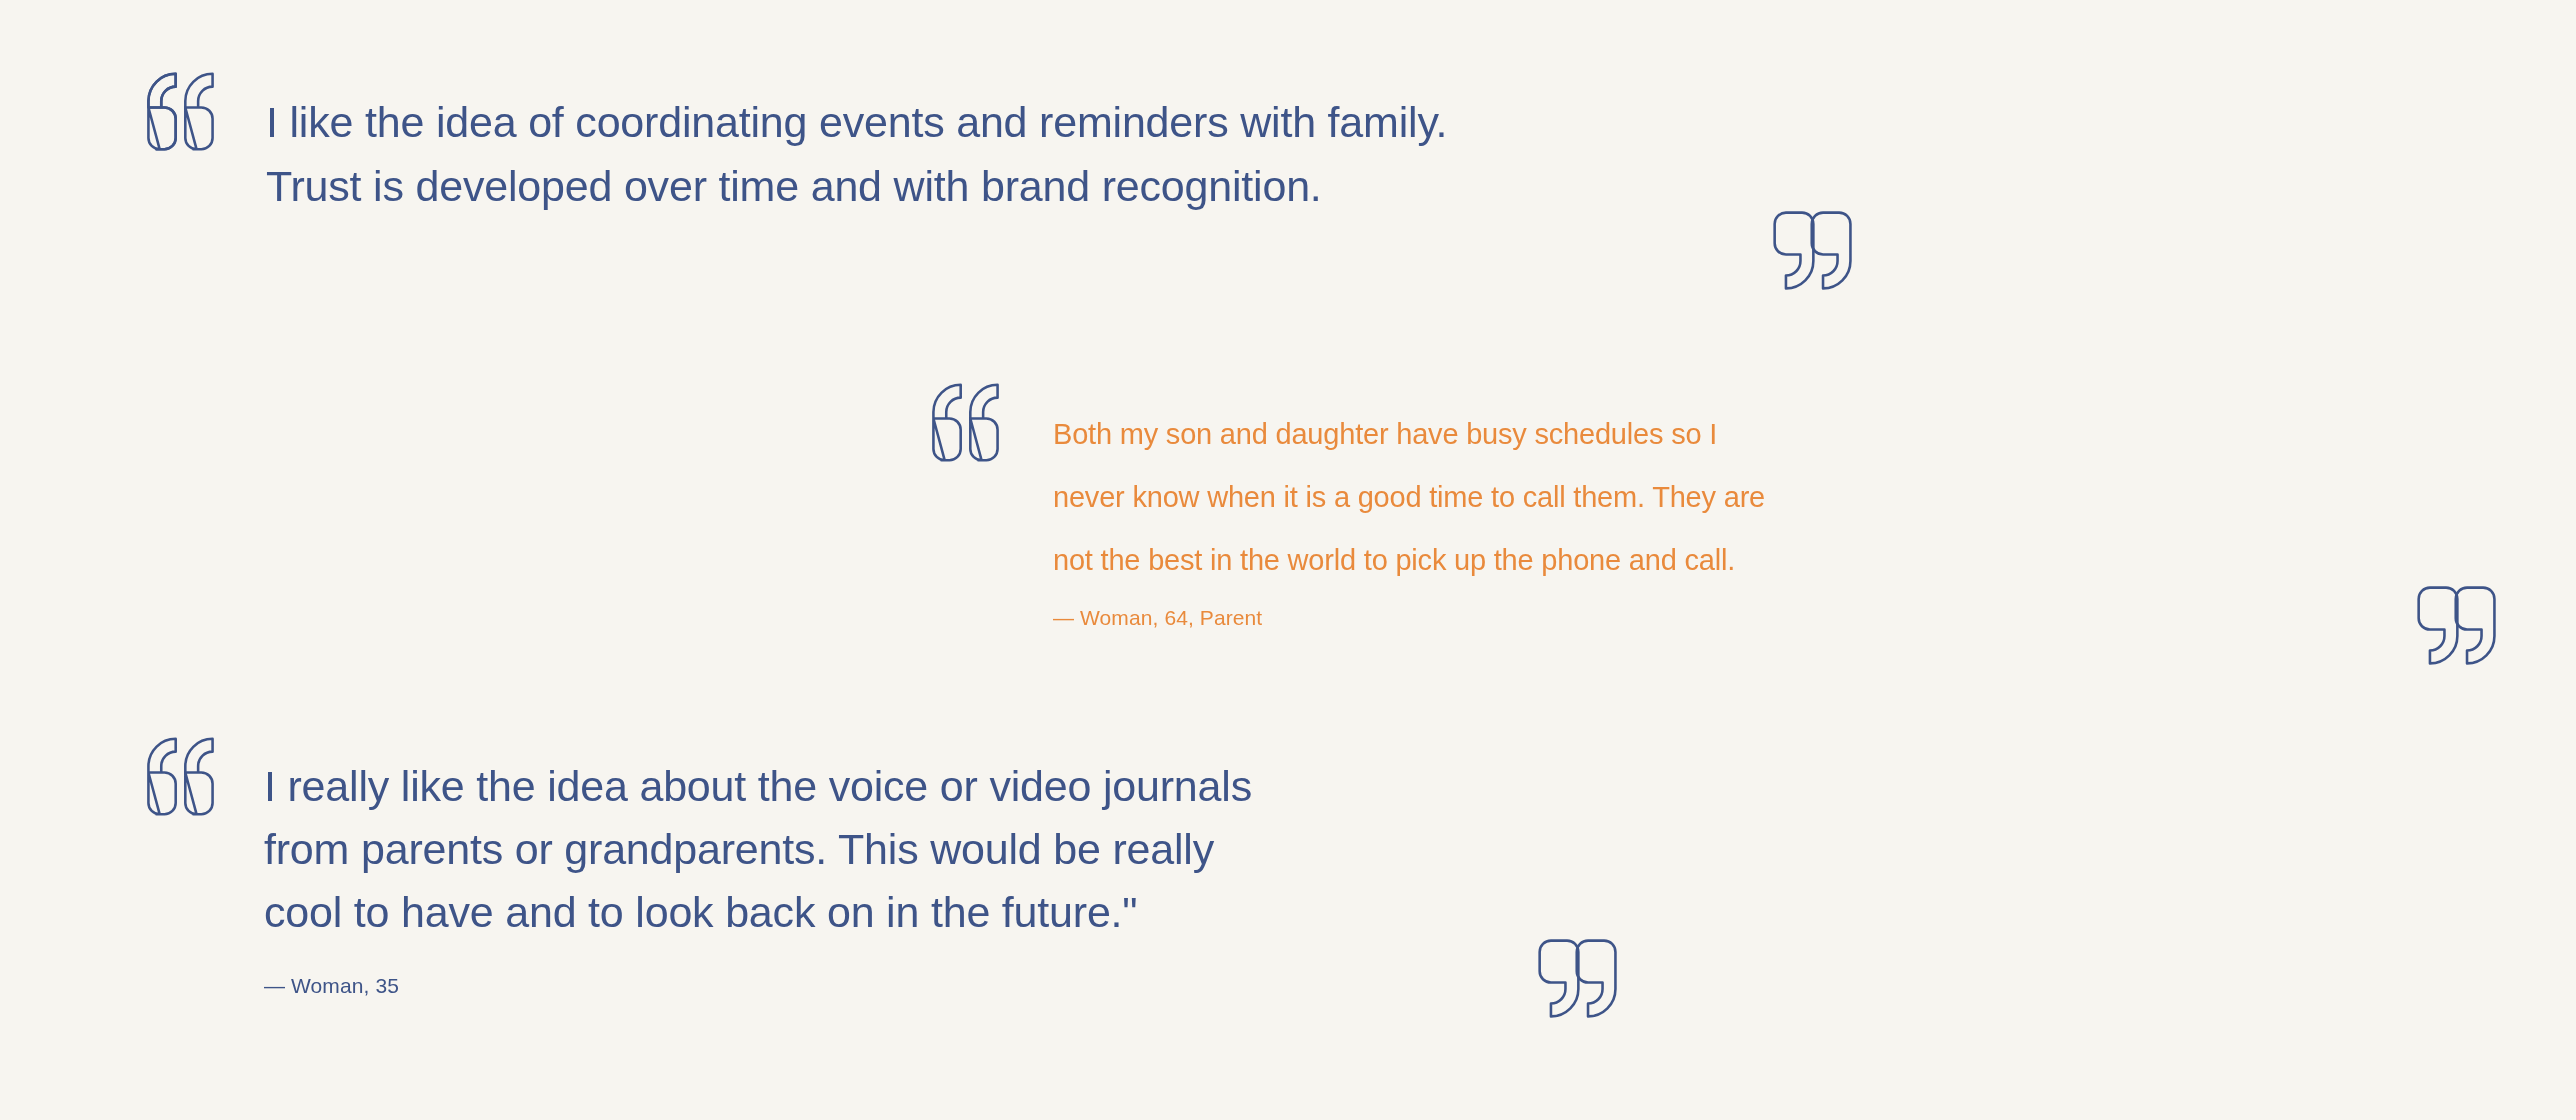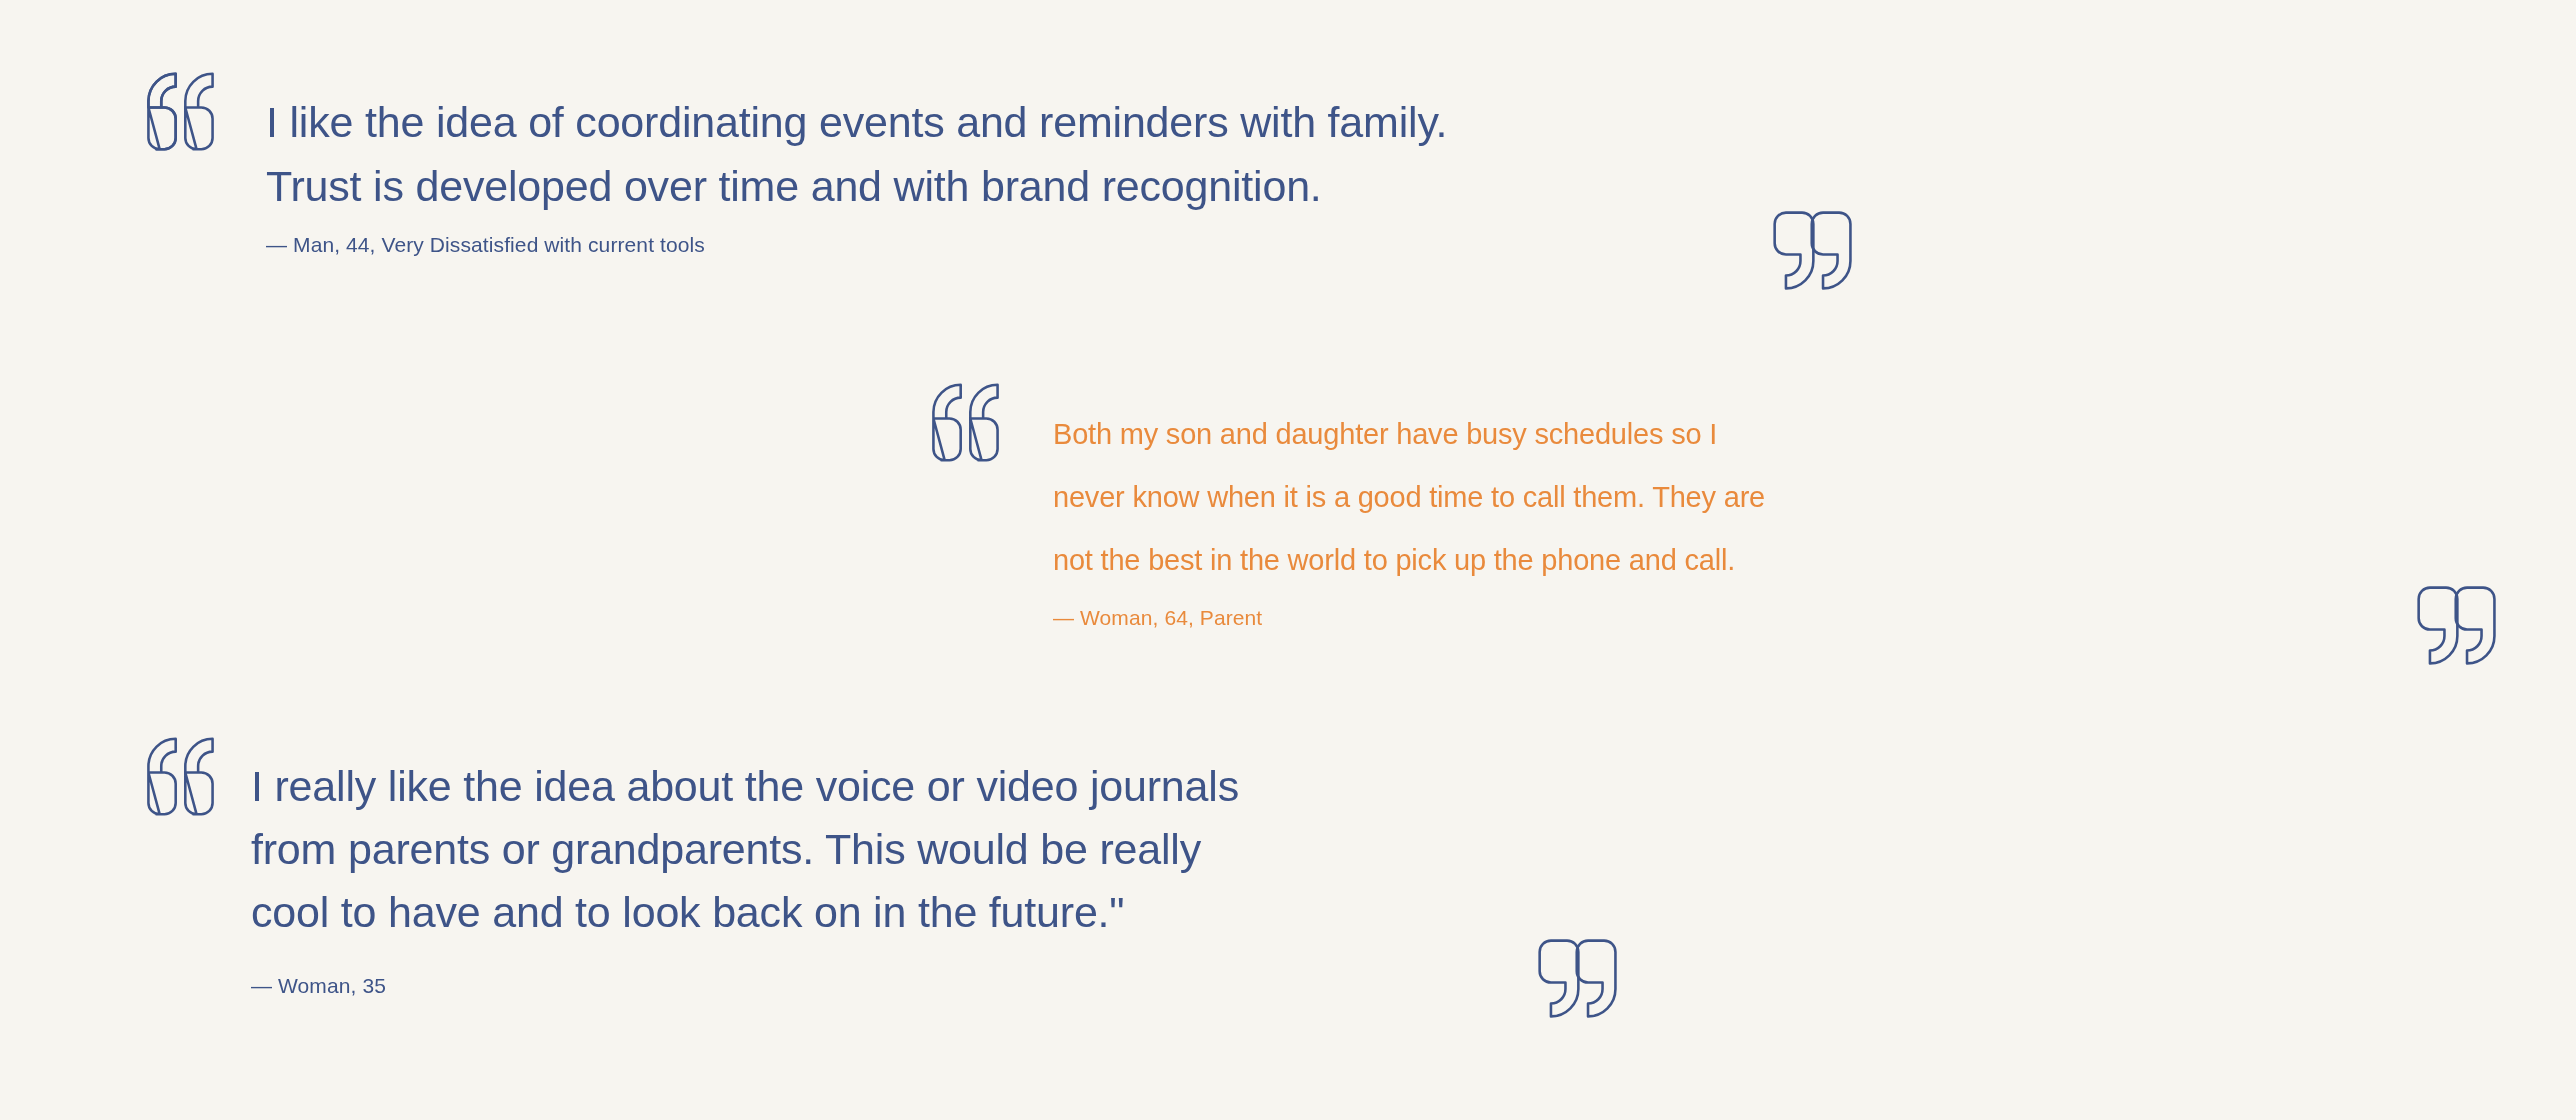--- a/index.html
+++ b/index.html
@@ -74,21 +74,21 @@
   #block-2 .quote-attrib {
     color: #E98A3C;
     font-size: 21px;
     line-height: 27px;
     margin-top: 12px;
   }
   #qm-open-2  { left: 919px; top: 383px; }
   #qm-close-2 { left: 2417px; top: 586px; }
 
   
-  #block-3 { left: 251px; top: 755px; }
+  #block-3 { left: 264px; top: 755px; }
   #block-3 .quote-text {
     color: #3E5488;
     font-size: 43px;
     line-height: 63px;
   }
   #block-3 .quote-attrib {
     color: #3E5488;
     font-size: 21px;
     line-height: 27px;
     margin-top: 28px;
@@ -110,21 +110,20 @@
                A34 34 0 0 1 52 2 L52 18 A18 18 0 0 0 34 36 L34 44"></path>
       <path d="M74 96 L84 96 A14 14 0 0 0 98 82 L98 58 A14 14 0 0 0 84 44 L64 44 L64 36
                A34 34 0 0 1 98 2 L98 18 A18 18 0 0 0 80 36 L80 44
                M64 44 L64 82 A14 14 0 0 0 78 96 Z"></path>
     </svg>
   </span>
 
   <div class="quote-block" id="block-1">
     <p class="quote-text" style="color: rgb(62, 84, 136);">I like the idea of coordinating events and reminders with family.
 Trust is developed over time and with brand recognition.</p>
-    <p class="quote-attrib" style="color: rgb(62, 84, 136);">— Man, 44, Very Dissatisfied with current tools</p>
   </div>
 
   <span class="qmark" id="qm-close-1">
     <svg width="92" height="79" viewBox="0 0 114 98" fill="none" stroke="#3E5488" stroke-width="3.2" stroke-linejoin="round" stroke-linecap="round">
       <path d="M26 2 L36 2 A14 14 0 0 1 50 16 L50 62 A34 34 0 0 1 16 96 L16 80
                A18 18 0 0 0 34 62 L34 54 L16 54 A14 14 0 0 1 2 40 L2 16
                A14 14 0 0 1 16 2 Z"></path>
       <path d="M72 2 L82 2 A14 14 0 0 1 96 16 L96 62 A34 34 0 0 1 62 96 L62 80
                A18 18 0 0 0 80 62 L80 54 L62 54 A14 14 0 0 1 48 40 L48 16
                A14 14 0 0 1 62 2 Z"></path>

